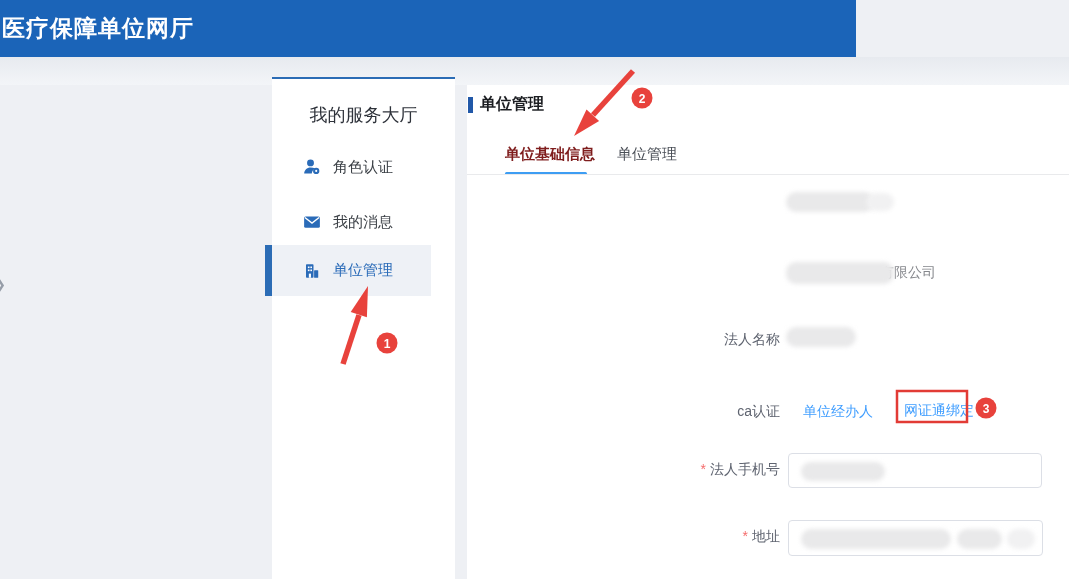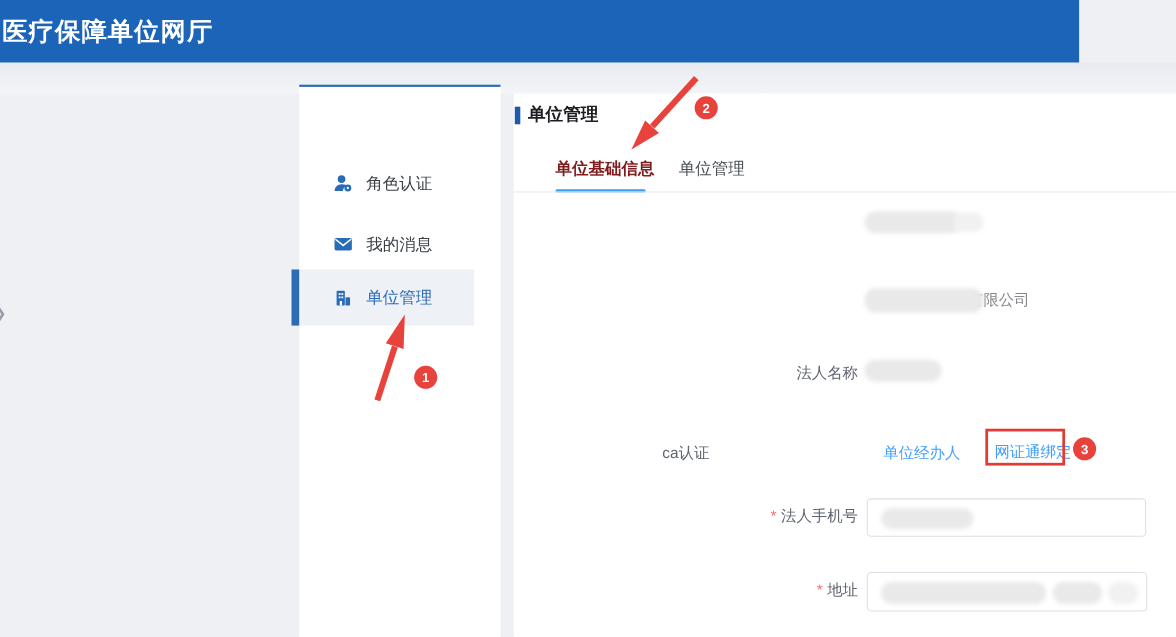--- a/index.html
+++ b/index.html
@@ -1,21 +1,21 @@
 <!DOCTYPE html>
 <html><head>
 <meta charset="utf-8">
 <style>
   * { margin:0; padding:0; box-sizing:border-box; }
   html,body { width:1069px; height:579px; }
   body { font-family:"Liberation Sans","DejaVu Sans",sans-serif; background:#eef0f4; overflow:hidden; }
   #app { position:relative; width:1069px; height:579px; background:#eef0f4; }
 
   
-  .header { position:absolute; left:0; top:0; width:981px; height:57px; background:#1b64b8; }
+  .header { position:absolute; left:0; top:0; width:856px; height:57px; background:#1b64b8; }
   .header-title { color:#ffffff; font-size:23px; font-weight:bold; line-height:57px; padding-left:2px; letter-spacing:1px; }
   .band { position:absolute; left:0; top:57px; width:1069px; height:28px;
           background:linear-gradient(180deg,#e7eaef 0%,#f3f5f8 100%); }
 
   
   .sidebar { position:absolute; left:272px; top:77px; width:183px; height:502px;
              background:#ffffff; border-top:2px solid #2b6cb5; }
   .sidebar-title { margin-top:24px; text-align:center; font-size:18px; color:#2e323a; }
   .menu-item { position:absolute; left:0; width:159px; height:44px; display:flex; align-items:center; cursor:pointer; }
   .menu-item .mi-icon { position:absolute; left:31px; width:18px; height:18px; }
@@ -56,20 +56,21 @@
 <div id="app">
 
   <div class="header">
     <div class="header-title">医疗保障单位网厅</div>
   </div>
   <div class="band"></div>
 
   <div class="edge-chevron">❯</div>
 
   <div class="sidebar">
+    <div class="sidebar-title">我的服务大厅</div>
 
     <div class="menu-item" style="top:66px;">
       <span class="mi-icon">
         <svg width="18" height="18" viewBox="0 0 24 24" fill="#2a6bb8">
           <circle cx="10" cy="6.5" r="4.6"></circle>
           <path d="M10 12.6c-4.7 0-8.4 3.5-8.4 8.1h10.1c.2-3 2-5.6 4.6-6.7-1.8-.9-4-1.4-6.3-1.4z"></path>
           <circle cx="17.6" cy="17.2" r="4.2"></circle>
           <circle cx="17.6" cy="17.2" r="1.4" fill="#ffffff"></circle>
         </svg>
       </span>
@@ -123,21 +124,21 @@
     <div class="value-line" style="left:319px; top:177px;">
       <span class="blob" style="width:108px; height:22px;"></span>
       <span class="company-suffix">有限公司</span>
     </div>
 
     <div class="form-label" style="top:244px;">法人名称</div>
     <div class="value-line" style="left:319px; top:242px;">
       <span class="blob" style="width:70px; height:20px;"></span>
     </div>
 
-    <div class="form-label" style="top:316px;text-align:center;">ca认证</div>
+    <div class="form-label" style="top:316px;">ca认证</div>
     <div class="ca-link" style="left:336px; top:316px;">单位经办人</div>
     <div class="ca-link" style="left:437px; top:315px;">网证通绑定</div>
 
     <div class="form-label" style="top:374px;"><span class="req">*</span><span>法人手机号</span></div>
     <div class="input-box" style="left:321px; top:368px; width:254px; height:35px;">
       <span class="blob" style="left:12px; top:8px; width:84px; height:19px;"></span>
     </div>
 
     <div class="form-label" style="top:441px;padding-left:20px;"><span class="req">*</span><span>地址</span></div>
     <div class="input-box" style="left:321px; top:435px; width:255px; height:36px;">

